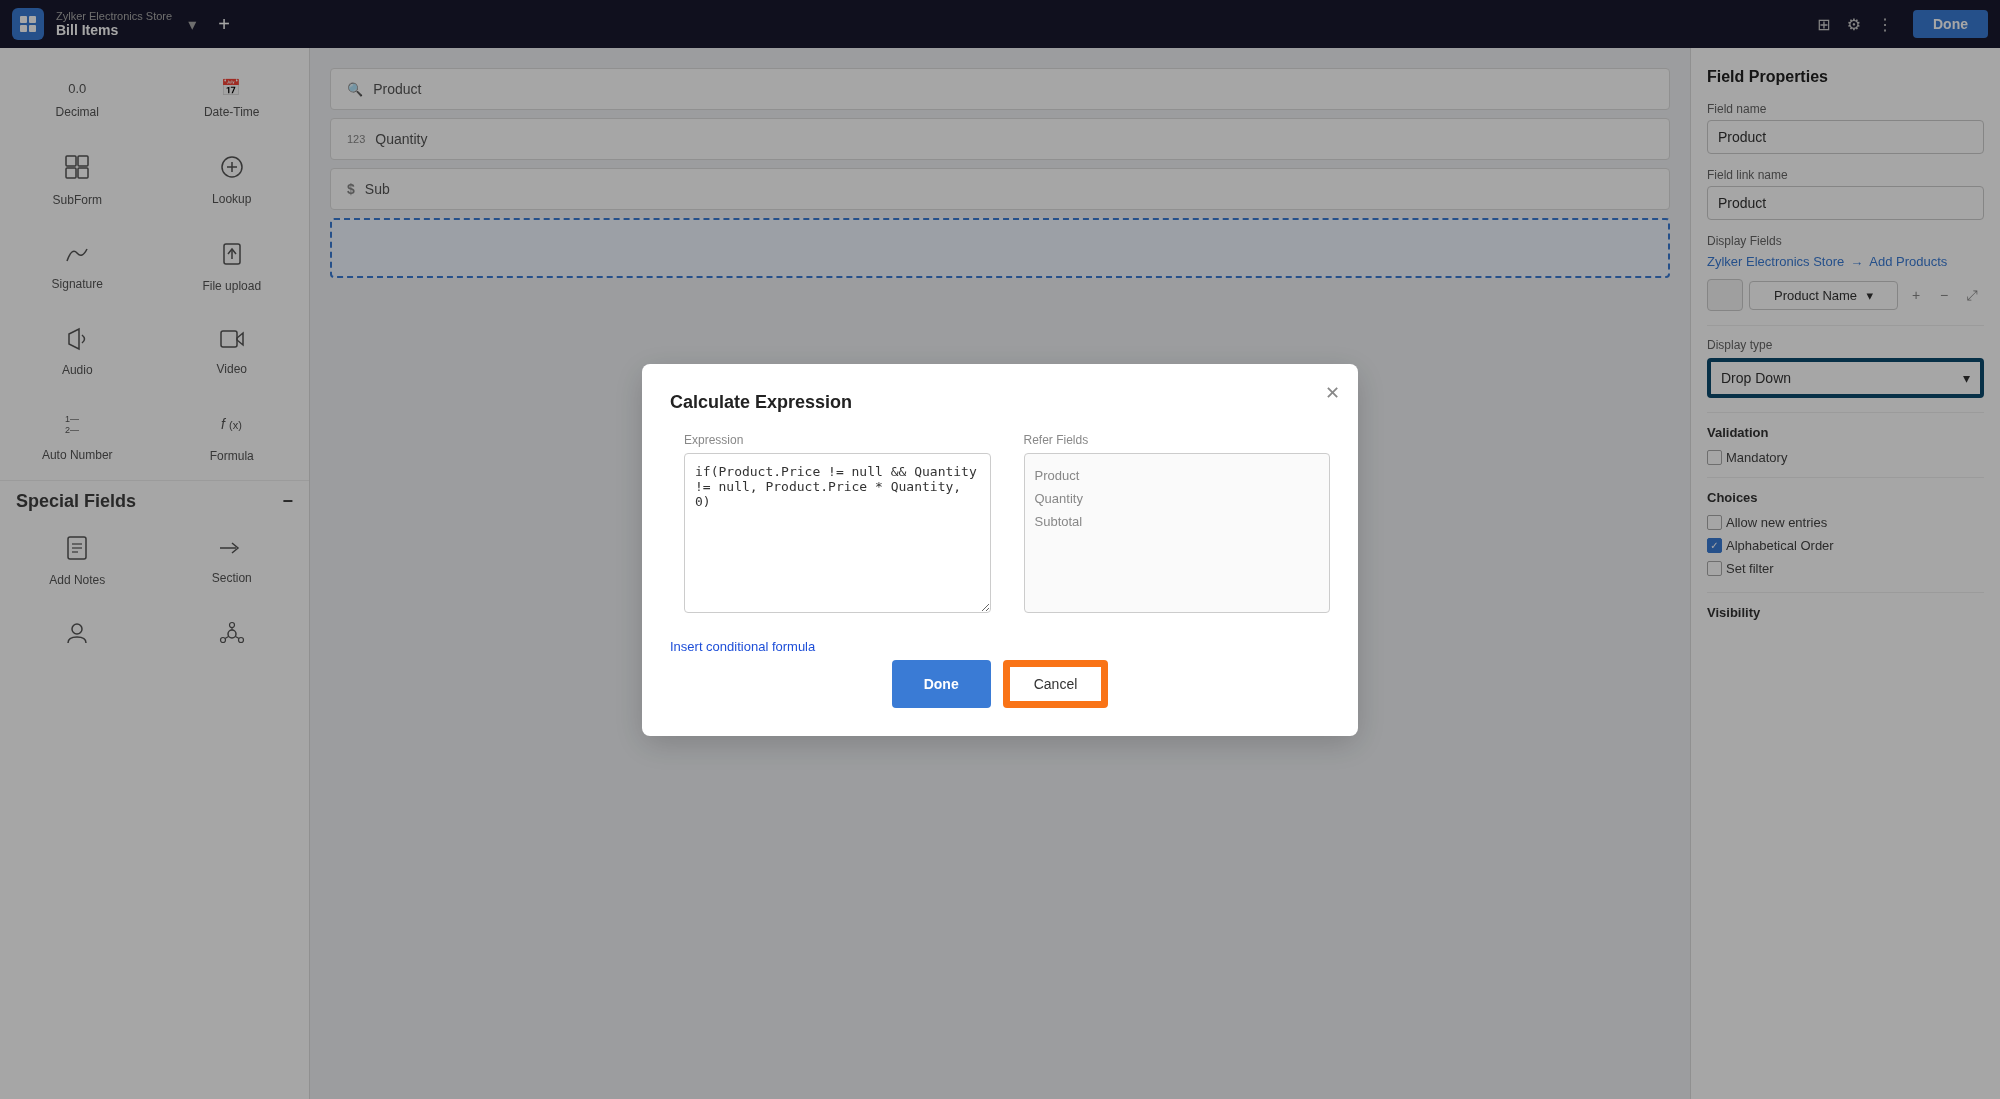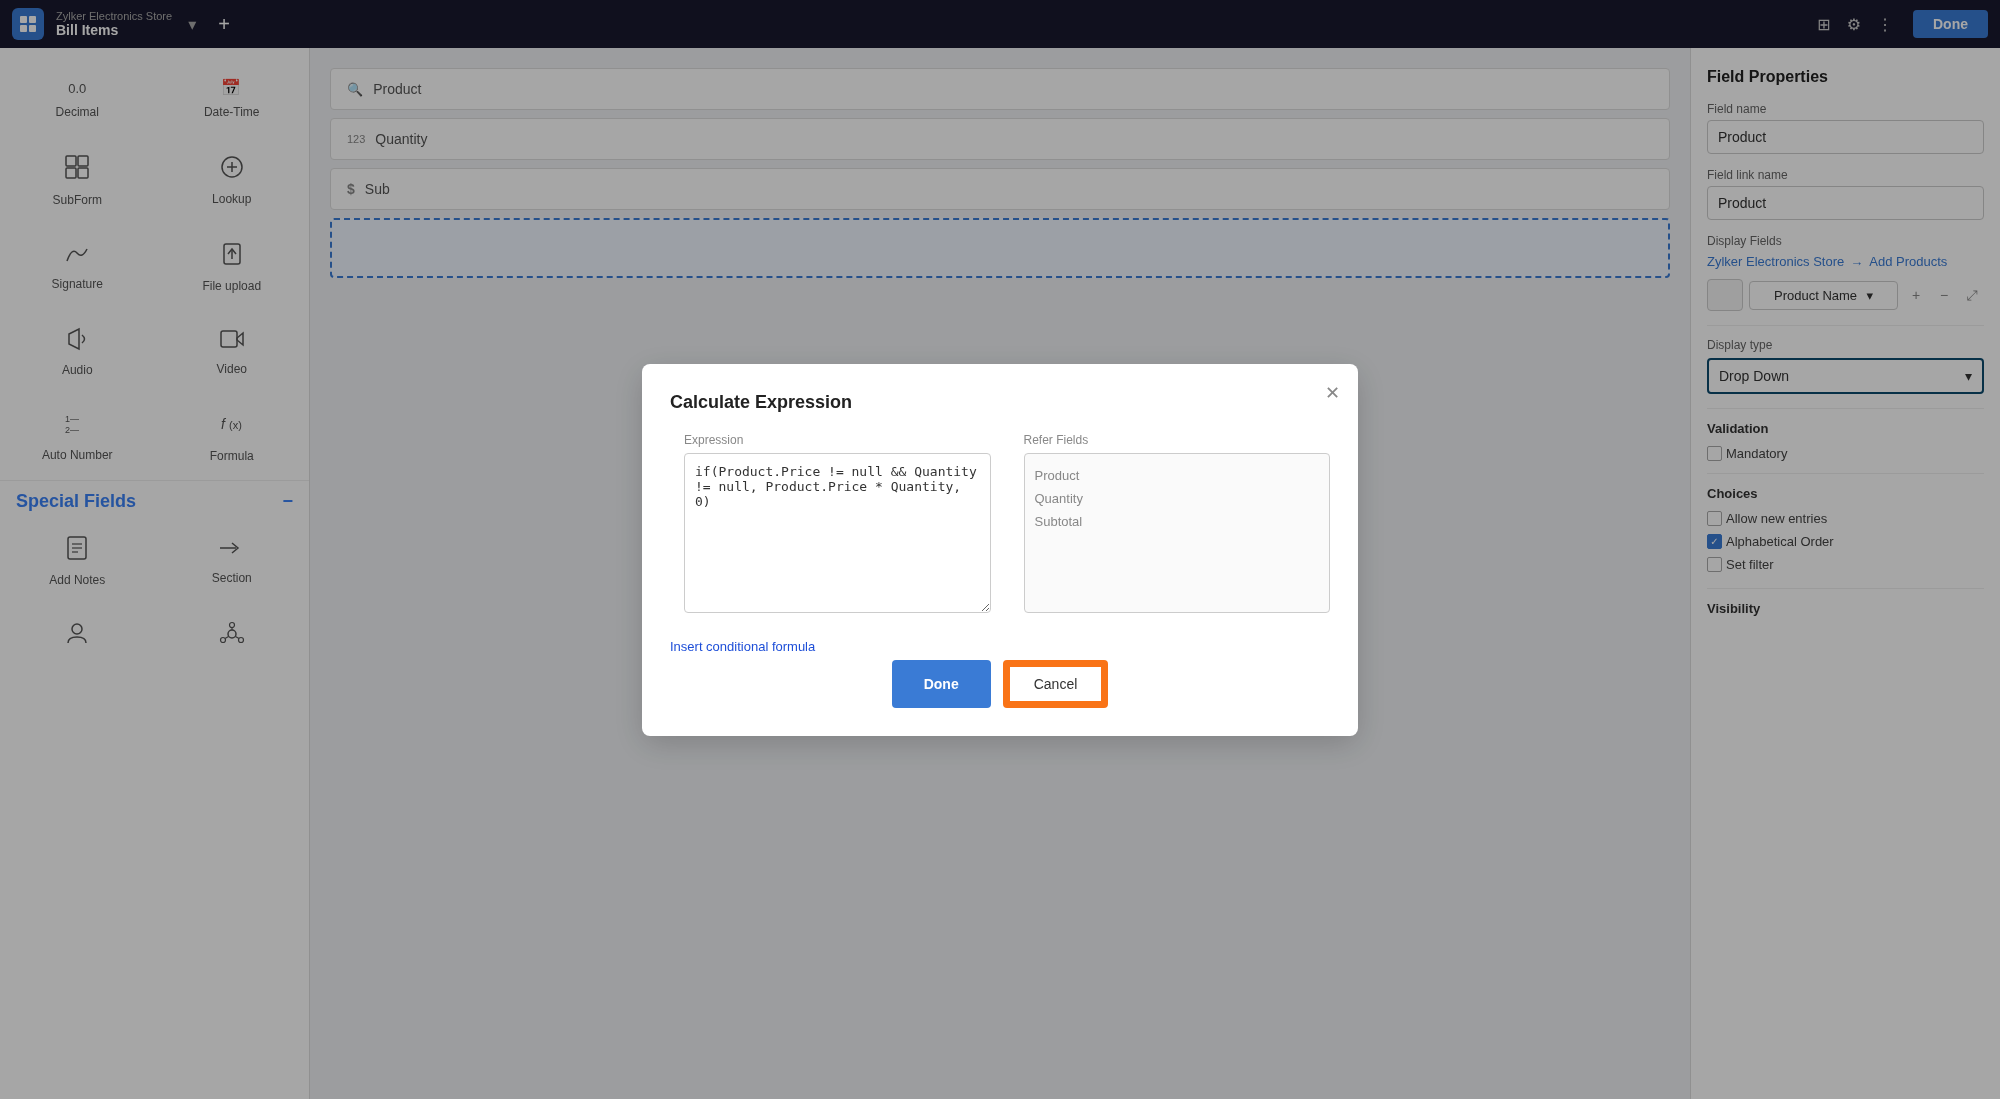--- a/index.html
+++ b/index.html
@@ -39,21 +39,21 @@
       padding: 16px 8px; cursor: pointer; border: 1px solid transparent;
       transition: background 0.15s;
     }
     .sidebar-item-icon { font-size: 22px; color: #555; margin-bottom: 6px; }
     .sidebar-item-label { font-size: 12px; color: #555; text-align: center; }
     .sidebar-section-header {
       display: flex; align-items: center; justify-content: space-between;
       padding: 10px 16px 6px; font-size: 12px; font-weight: 600; color: #888;
       border-top: 1px solid #eee;
     }
-    .sidebar-section-header span { font-size: 18px; color: #3b82f6; cursor: pointer; }
+    .sidebar-section-header span { font-size: 18px; color: #404040; cursor: pointer; }
 
     
     .center-canvas { flex: 1; background: #f0f2f5; padding: 20px; overflow-y: auto; position: relative; }
     .canvas-field {
       background: #fff; border: 1px solid #ddd; border-radius: 4px;
       padding: 12px 16px; margin-bottom: 8px; display: flex; align-items: center; gap: 10px;
     }
     .canvas-field-icon { color: #888; font-size: 13px; }
     .canvas-field-label { font-size: 14px; color: #555; }
     .canvas-field-search { color: #888; }
@@ -88,21 +88,21 @@
     }
     .display-field-select {
       flex: 1; border: 1px solid #ccc; border-radius: 4px; padding: 6px 24px;
       font-size: 13px; display: flex; align-items: center; justify-content: space-between;
       background: #fff;
     }
     .display-field-actions { display: flex; gap: 4px; align-items: center; }
     .field-action-btn { width: 24px; height: 24px; display: flex; align-items: center; justify-content: center; color: #888; cursor: pointer; font-size: 14px; }
     .panel-section-label { font-size: 12px; color: #666; margin-bottom: 6px; font-weight: 500; }
     .panel-dropdown {
-      width: 100%; border: 2px solid #0c4a6e; border-radius: 4px; padding: 8px 10px;
+      width: 100%; border: 4px solid #0c4a6e; border-radius: 4px; padding: 8px 10px;
       font-size: 14px; color: #333; margin-bottom: 14px; background: #fff;
       display: flex; align-items: center; justify-content: space-between; cursor: pointer;
     }
     .panel-section-title { font-size: 13px; font-weight: 600; color: #333; margin-bottom: 10px; }
     .checkbox-row { display: flex; align-items: center; gap: 4px; margin-bottom: 8px; font-size: 13px; color: #444; }
     .checkbox-box {
       width: 15px; height: 15px; border: 1px solid #aaa; border-radius: 2px;
       display: flex; align-items: center; justify-content: center; flex-shrink: 0;
     }
     .checkbox-box.checked { background: #3a7bd5; border-color: #3a7bd5; color: #fff; font-size: 10px; }

